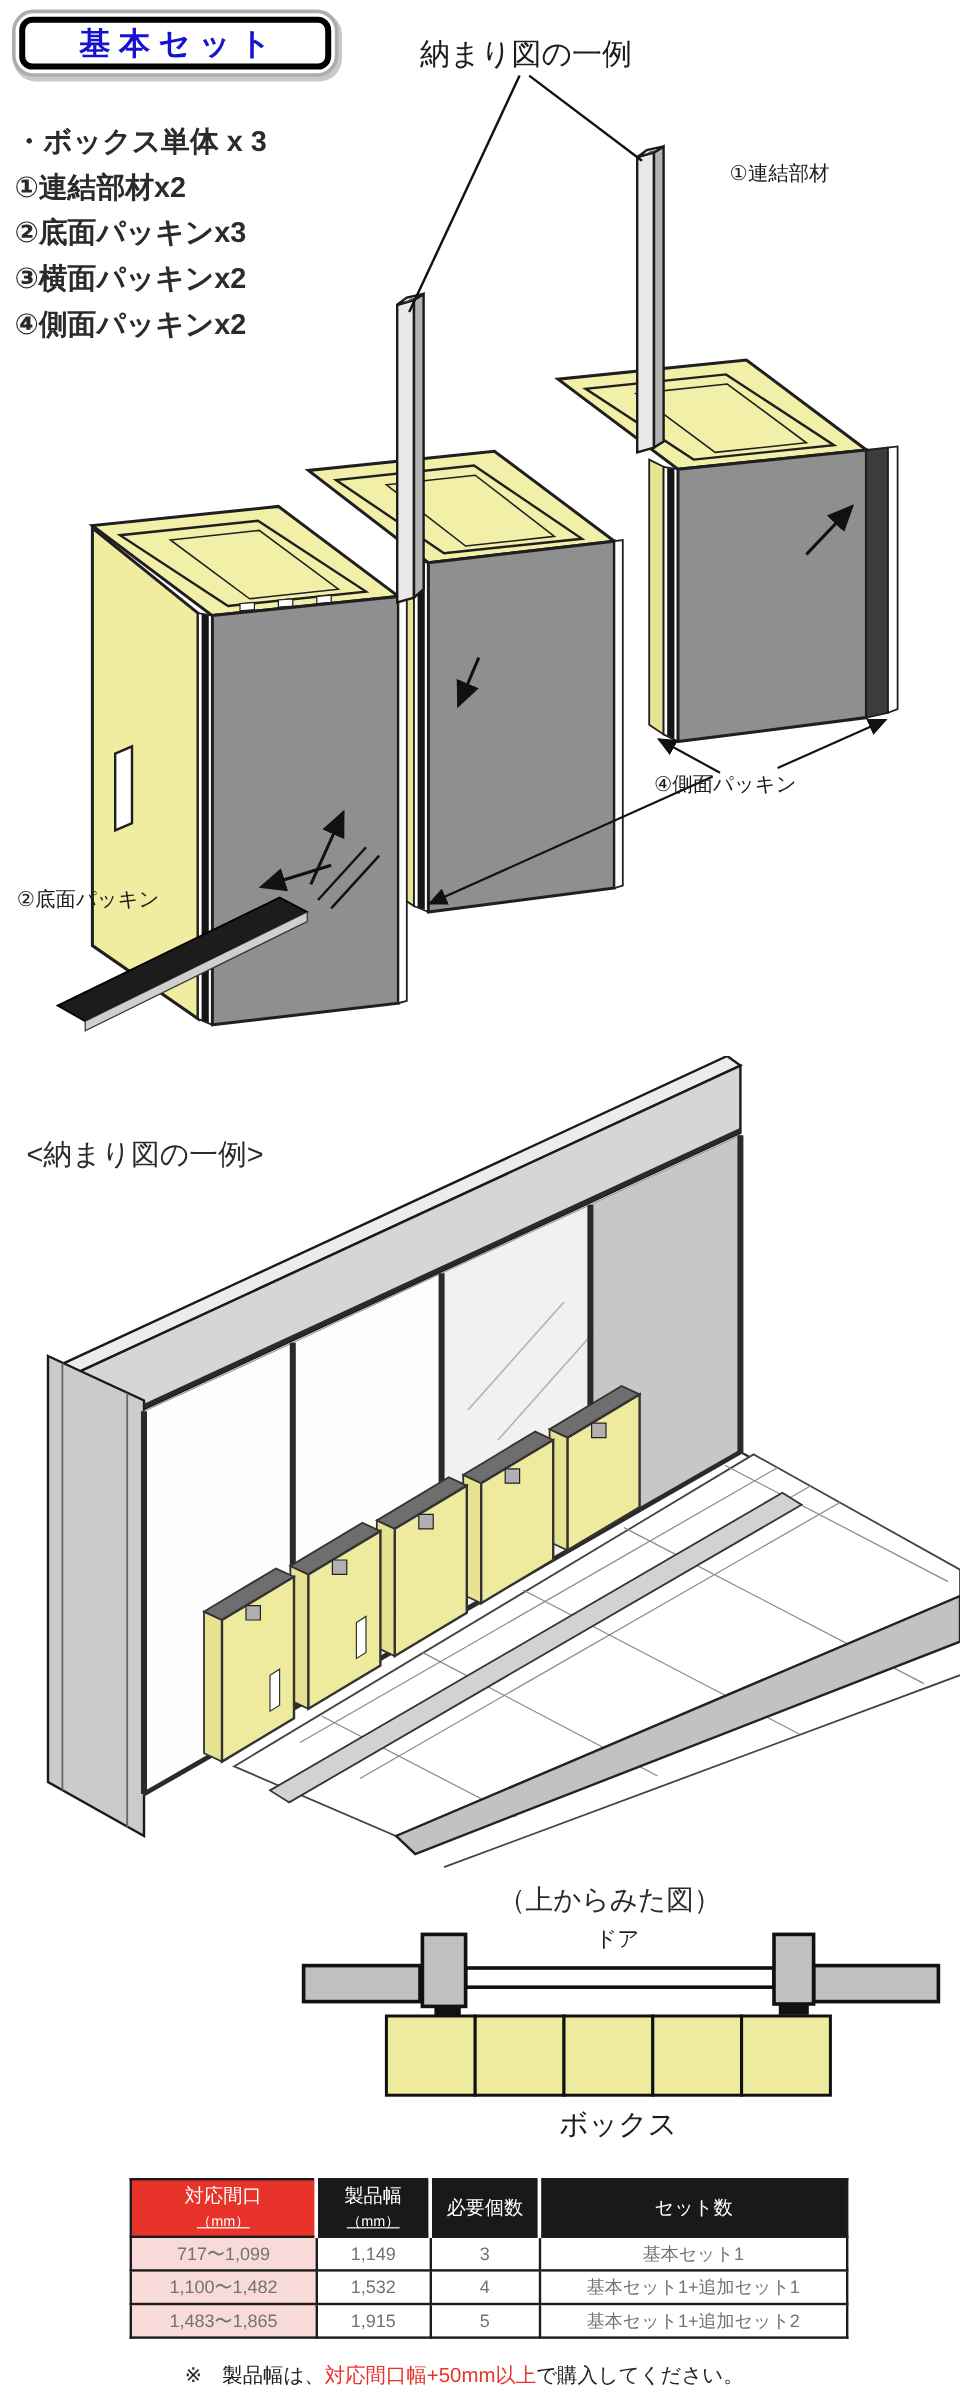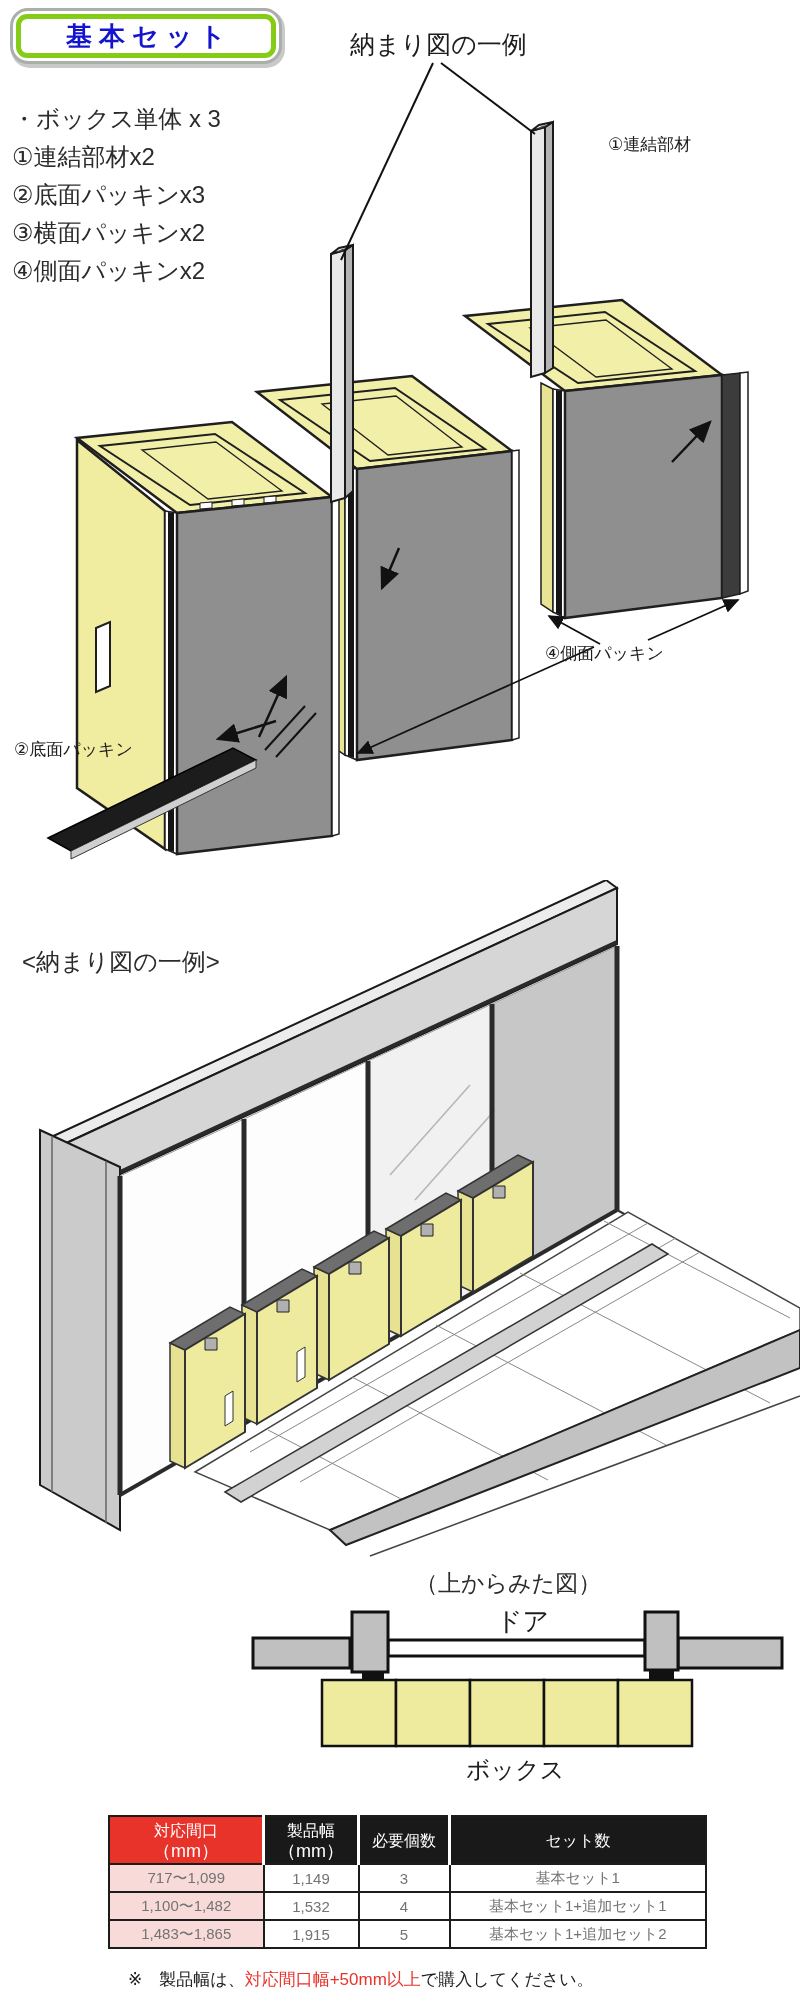--- a/index.html
+++ b/index.html
@@ -2,41 +2,41 @@
 <html><head>
 <meta charset="utf-8">
 <style>
   html,body{margin:0;padding:0;background:#fff;}
   .page{position:relative;width:800px;height:2000px;background:#fff;overflow:hidden;
         font-family:"Liberation Sans","DejaVu Sans",sans-serif;color:#222;}
   .abs{position:absolute;}
   
   .title-box{left:10px;top:8px;width:272px;height:56px;border:3px solid #a9afa9;
              border-radius:18px;background:#fff;box-shadow:2px 3px 0 1px #c9c9c9;padding:3px;box-sizing:border-box;}
-  .title-inner{width:100%;height:100%;border:5px solid #84cc16;border-radius:11px;background:#fff;
+  .title-inner{width:100%;height:100%;border:5px solid #000000;border-radius:11px;background:#fff;
                display:flex;align-items:center;justify-content:center;box-sizing:border-box;}
   .title-text{color:#1414cf;font-weight:bold;font-size:26px;letter-spacing:7px;padding-left:7px;}
   
-  .parts{left:12px;top:100px;font-size:24px;line-height:38px;color:#2b2b2b;}
+  .parts{left:12px;top:100px;font-size:24px;line-height:38px;color:#2b2b2b;font-weight:bold;}
   
   .dlabel{font-size:17px;color:#1c1c1c;white-space:nowrap;}
   .heading{font-size:24px;color:#2b2b2b;white-space:nowrap;}
   
   .spec-table{left:108px;top:1815px;}
   table{border-collapse:collapse;}
   td{border:2px solid #1c1c1c;text-align:center;vertical-align:middle;padding:0;}
   .th{color:#fff;background:#191919;font-size:16px;height:46px;}
   .th .l1{display:block;line-height:21px;}
-  .th .l2{display:block;line-height:20px;font-size:18px;}
+  .th .l2{display:block;line-height:20px;font-size:12px;text-decoration:underline;}
   .th-red{background:#e8332b;margin-top:41px;}
   .th-sep{border-left:3px solid #fff;}
   .cell{background:#fff;font-size:15px;height:26px;color:#737373;}
   .cell-pink{background:#f8dbd9;}
   .c0{width:152px;} .c1{width:92px;} .c2{width:88px;} .c3{width:254px;}
-  .note{left:128px;top:1968px;font-size:17px;color:#222;white-space:nowrap;}
+  .note{left:154px;top:1968px;font-size:17px;color:#222;white-space:nowrap;}
   .note .red{color:#e8332b;}
   svg{display:block;}
 </style>
 </head>
 <body>
 
 <div class="page">
 
   <svg class="abs" style="left:0;top:0;" width="800" height="880" viewBox="0 0 800 880">
     <defs>
@@ -232,21 +232,21 @@
   </div>
 
   <div class="abs dlabel" style="left:350px;top:28px;font-size:25px;">納まり図の一例</div>
   <div class="abs dlabel" style="left:608px;top:133px;">①連結部材</div>
   <div class="abs dlabel" style="left:545px;top:642px;">④側面パッキン</div>
   <div class="abs dlabel" style="left:14px;top:738px;">②底面パッキン</div>
 
   <div class="abs heading" style="left:22px;top:946px;">&lt;納まり図の一例&gt;</div>
 
   <div class="abs heading" style="left:415px;top:1568px;font-size:23px;">（上からみた図）</div>
-  <div class="abs dlabel" style="left:496px;top:1604px;font-size:26px;">ドア</div>
+  <div class="abs dlabel" style="left:496px;top:1604px;font-size:18px;">ドア</div>
   <div class="abs dlabel" style="left:466px;top:1754px;font-size:24px;">ボックス</div>
 
   <div class="abs spec-table">
     <table>
       <tbody>
           <tr>
         <td class="th th-red c0">
           <span class="l1">対応間口</span>
           <span class="l2">（mm）</span>
         </td>

